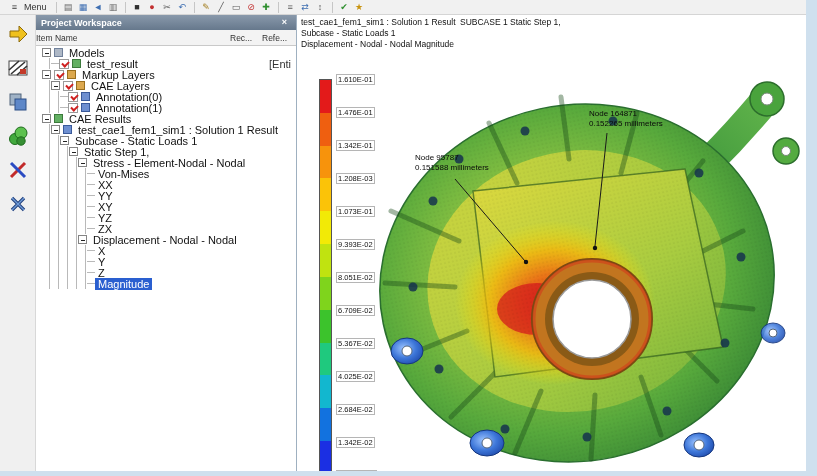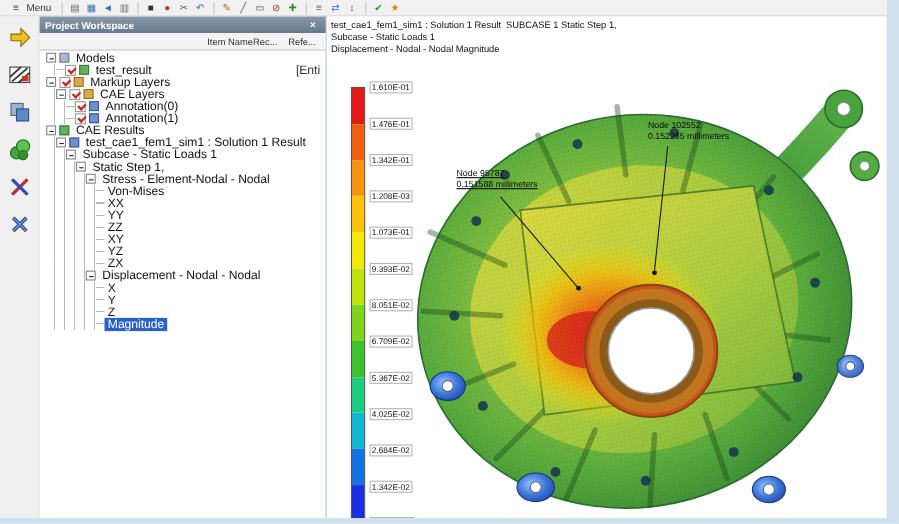--- a/index.html
+++ b/index.html
@@ -14,21 +14,21 @@
 
   
   .side { position:absolute; left:0; top:15px; bottom:0; width:36px; background:#f0f0f0; border-right:1px solid #d8d8d8; display:flex; flex-direction:column; align-items:center; padding-top:8px; gap:12px; }
   .side svg { display:block; }
 
   
   .panel { position:absolute; left:36px; top:15px; width:261px; bottom:0; background:#fff; border-right:1px solid #9fb0c0; display:flex; flex-direction:column; }
   .panel-title { height:15px; background:linear-gradient(#8999ab,#66788c); color:#fff; font-size:9px; font-weight:bold; display:flex; align-items:center; padding:0 5px; flex:none; }
   .panel-close { margin-left:auto; width:13px; height:11px; line-height:10px; text-align:center; color:#fff; font-size:9px; cursor:default; }
   .cols { height:16px; background:#f3f3f3; border-bottom:1px solid #c9c9c9; display:flex; align-items:center; font-size:8.5px; color:#333; flex:none; }
-  .col-item { flex:1; text-align:right; }
+  .col-item { flex:1; text-align:left; }
   .col-rec { width:32px; } .col-refe { width:34px; }
   .tree { flex:1; overflow:hidden; font-size:11px; color:#111; padding-top:1px; }
   .trow { height:11px; display:flex; align-items:center; white-space:nowrap; padding-left:6px; }
   .indent { align-self:stretch; flex:none; background-image:repeating-linear-gradient(to right, transparent 0 7.5px, #b9b9b9 7.5px 8.2px, transparent 8.2px 9px); }
   .tick { width:8px; align-self:stretch; flex:none; background:linear-gradient(to bottom, transparent 0 5px, #b9b9b9 5px 6px, transparent 6px 100%); }
   .exp { width:9px; height:9px; border:1px solid #848484; background:#fff; position:relative; margin-right:3px; flex:none; }
   .exp::before { content:""; position:absolute; left:1.5px; right:1.5px; top:3.5px; height:1px; background:#222; }
   .chk { width:10px; height:10px; border:1px solid #9a9a9a; background:#fff; position:relative; margin-right:3px; flex:none; }
   .chk::after { content:""; position:absolute; left:2px; top:1.5px; width:5px; height:3px; border-left:2px solid #cf2020; border-bottom:2px solid #cf2020; transform:rotate(-45deg); }
   .ficon { width:9px; height:9px; margin-right:3px; flex:none; border:1px solid #70809a; }
@@ -207,25 +207,20 @@
       </div>
       <div class="trow">
         <span class="indent" style="width:45px"></span>
         <span class="tick"></span>
         <span class="lbl">XX</span>
       </div>
       <div class="trow">
         <span class="indent" style="width:45px"></span>
         <span class="tick"></span>
         <span class="lbl">YY</span>
-      </div>
-      <div class="trow">
-        <span class="indent" style="width:45px"></span>
-        <span class="tick"></span>
-        <span class="lbl">ZZ</span>
       </div>
       <div class="trow">
         <span class="indent" style="width:45px"></span>
         <span class="tick"></span>
         <span class="lbl">XY</span>
       </div>
       <div class="trow">
         <span class="indent" style="width:45px"></span>
         <span class="tick"></span>
         <span class="lbl">YZ</span>
@@ -412,22 +407,22 @@
         <g stroke="#1a1a1a" stroke-width="1">
           <line x1="252" y1="82" x2="240" y2="195"></line>
           <circle cx="240" cy="197" r="2.2" fill="#111" stroke="none"></circle>
           <line x1="100" y1="128" x2="170" y2="210"></line>
           <circle cx="171" cy="211" r="2.2" fill="#111" stroke="none"></circle>
         </g>
       </svg>
     </div>
 
     <div class="anno" style="left:292px; top:94px;">
-      <div>Node 102552</div>
+      <div>Node 164871</div>
       <div>0.152265 millimeters</div>
     </div>
-    <div class="anno" style="left:118px; top:138px;text-decoration:underline;">
+    <div class="anno" style="left:118px; top:138px;">
       <div>Node 95787</div>
       <div>0.151588 millimeters</div>
     </div>
 
   </div>
 </div>
 
 </body></html>

